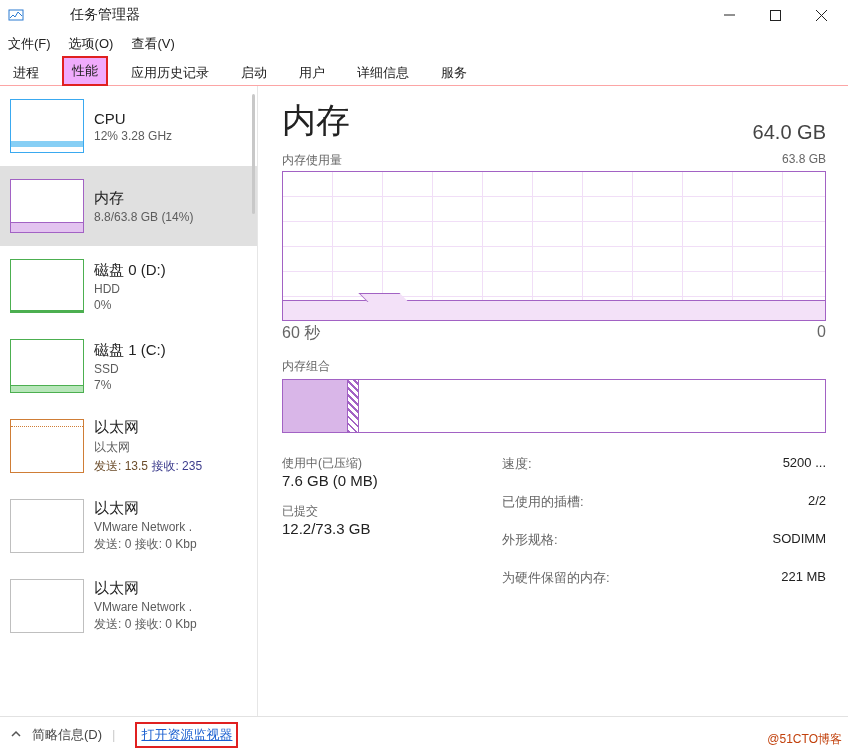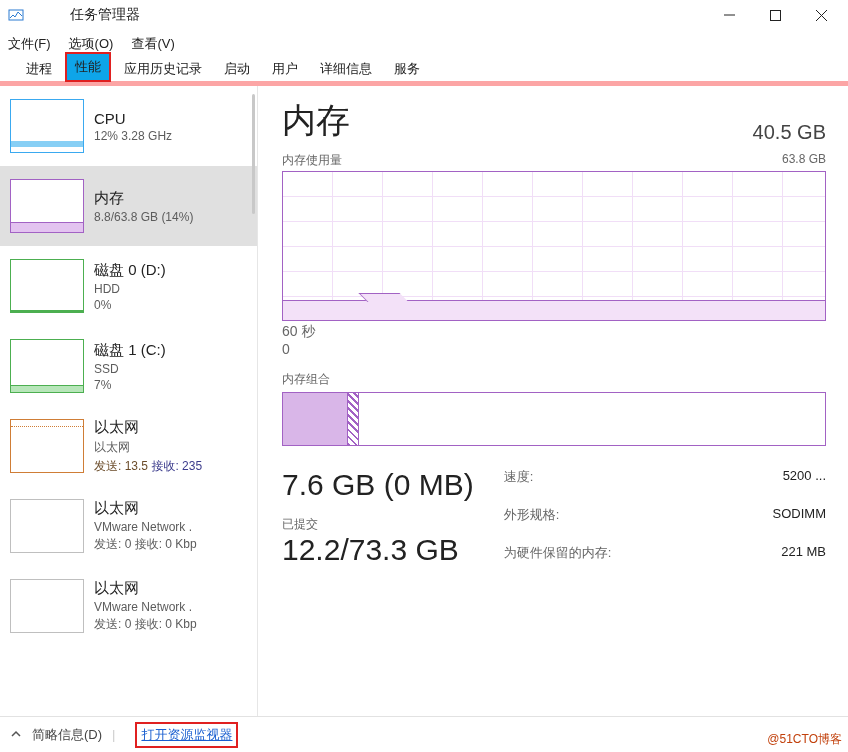--- a/index.html
+++ b/index.html
@@ -44,36 +44,36 @@
     gap: 10px;
     font-size: 13px;
   }
   .menubar span { padding: 2px 4px; }
   
   .tabs {
     display: flex;
     align-items: flex-end;
     height: 28px;
     font-size: 13px;
-    border-bottom: 5px solid #fca5a5;
-    padding-left: 17px;
-    gap: 4px;
+    border-bottom: 1px solid #fca5a5;
+    padding-left: 4px;
+    gap: 14px;
   }
   .tab {
     padding: 4px 8px;
     border: 1px solid transparent;
     border-bottom: none;
     position: relative;
     top: 1px;
     background: transparent;
   }
   .tab.active {
     border: 1px solid #ccc;
     border-bottom: 1px solid #fff;
-    background: #0ea5e9;
+    background: #f0abfc;
   }
   .red-box { border: 2px solid #e02020 !important; }
   
   .main {
     display: flex;
     height: calc(100% - 30px - 28px - 28px - 36px);
   }
   
   .sidebar {
     width: 258px;
@@ -141,38 +141,38 @@
   .mem-graph .fill {
     position:absolute; left:0; right:0; bottom:0; height:20px;
     background:#f3e1f8; border-top:1px solid #a262c4;
   }
   .mem-graph .fill::before {
     content:""; position:absolute; left:80px; top:-8px; width:40px; height:8px;
     border-left:1px solid #a262c4; border-top:1px solid #a262c4;
     transform: skewX(45deg);
     background: #f3e1f8;
   }
-  .axis-row { display:flex; font-size:14px; color:#666; margin-top:2px;flex-direction:column; }
+  .axis-row { display:flex; justify-content:space-between; font-size:16px; color:#666; margin-top:2px; }
   .comp-label { font-size:12px; color:#666; margin-top:14px; margin-bottom:4px;}
   .comp-bar {
     width:100%; height:54px; border:1px solid #a262c4; position:relative; background:#fff;
   }
   .comp-bar .seg { position:absolute; top:0; bottom:0; }
   .comp-bar .s1 { left:0; width:12%; background:#d9b6e8; border-right:1px solid #a262c4;}
   .comp-bar .s2 { left:12%; width:2%; background:
      repeating-linear-gradient(45deg,#a262c4 0,#a262c4 2px, transparent 2px, transparent 5px);
      border-right:1px solid #a262c4;}
   .metrics {
     margin-top:22px;
     display:flex;
     gap:30px;
   }
   .metrics .col { display:flex; flex-direction:column; gap:14px; }
   .metric .lab { font-size:12px; color:#666; }
-  .metric .val { font-size:30px; color:#222; }
+  .metric .val { font-size:15px; color:#222; }
   .metric .val.sm { font-size:18px; }
   .spec-col { font-size:13px; color:#555; }
   .spec-col .row { display:flex; gap:20px; margin-bottom:6px; justify-content:space-between;}
   .spec-col .row .k { color:#666; white-space:nowrap;text-align:right;}
   .spec-col .row .v { color:#222; white-space:nowrap;}
   .row2 { display:flex; gap:30px; margin-top:16px;}
   
   .footer {
     height:36px;
     display:flex; align-items:center;
@@ -299,21 +299,21 @@
         <div class="side-title">以太网</div>
         <div class="side-sub">VMware Network .</div>
         <div class="side-sub">发送: 0 接收: 0 Kbp</div>
       </div>
     </div>
   </div>
 
   <div class="content">
     <div class="hdr-row">
       <div class="big-title">内存</div>
-      <div class="big-right">40.5 GB</div>
+      <div class="big-right">64.0 GB</div>
     </div>
     <div class="graph-label-row">
       <span>内存使用量</span>
       <span>63.8 GB</span>
     </div>
     <div class="mem-graph">
       <div class="fill"></div>
     </div>
     <div class="axis-row">
       <span>60 秒</span>
@@ -321,31 +321,36 @@
     </div>
     <div class="comp-label">内存组合</div>
     <div class="comp-bar">
       <div class="seg s1"></div>
       <div class="seg s2"></div>
     </div>
 
     <div class="metrics">
       <div class="col" style="min-width:190px;">
         <div class="metric">
+          <div class="lab">使用中(已压缩)</div>
           <div class="val">7.6 GB (0 MB)</div>
         </div>
         <div class="metric">
           <div class="lab">已提交</div>
           <div class="val">12.2/73.3 GB</div>
         </div>
       </div>
       <div class="col spec-col" style="flex:1;">
         <div class="row">
             <span class="k">速度:</span>
             <span class="v">5200 ...</span>
+          </div>
+        <div class="row">
+            <span class="k">已使用的插槽:</span>
+            <span class="v">2/2</span>
           </div>
         <div class="row">
             <span class="k">外形规格:</span>
             <span class="v">SODIMM</span>
           </div>
         <div class="row">
             <span class="k">为硬件保留的内存:</span>
             <span class="v">221 MB</span>
           </div>
       </div>

